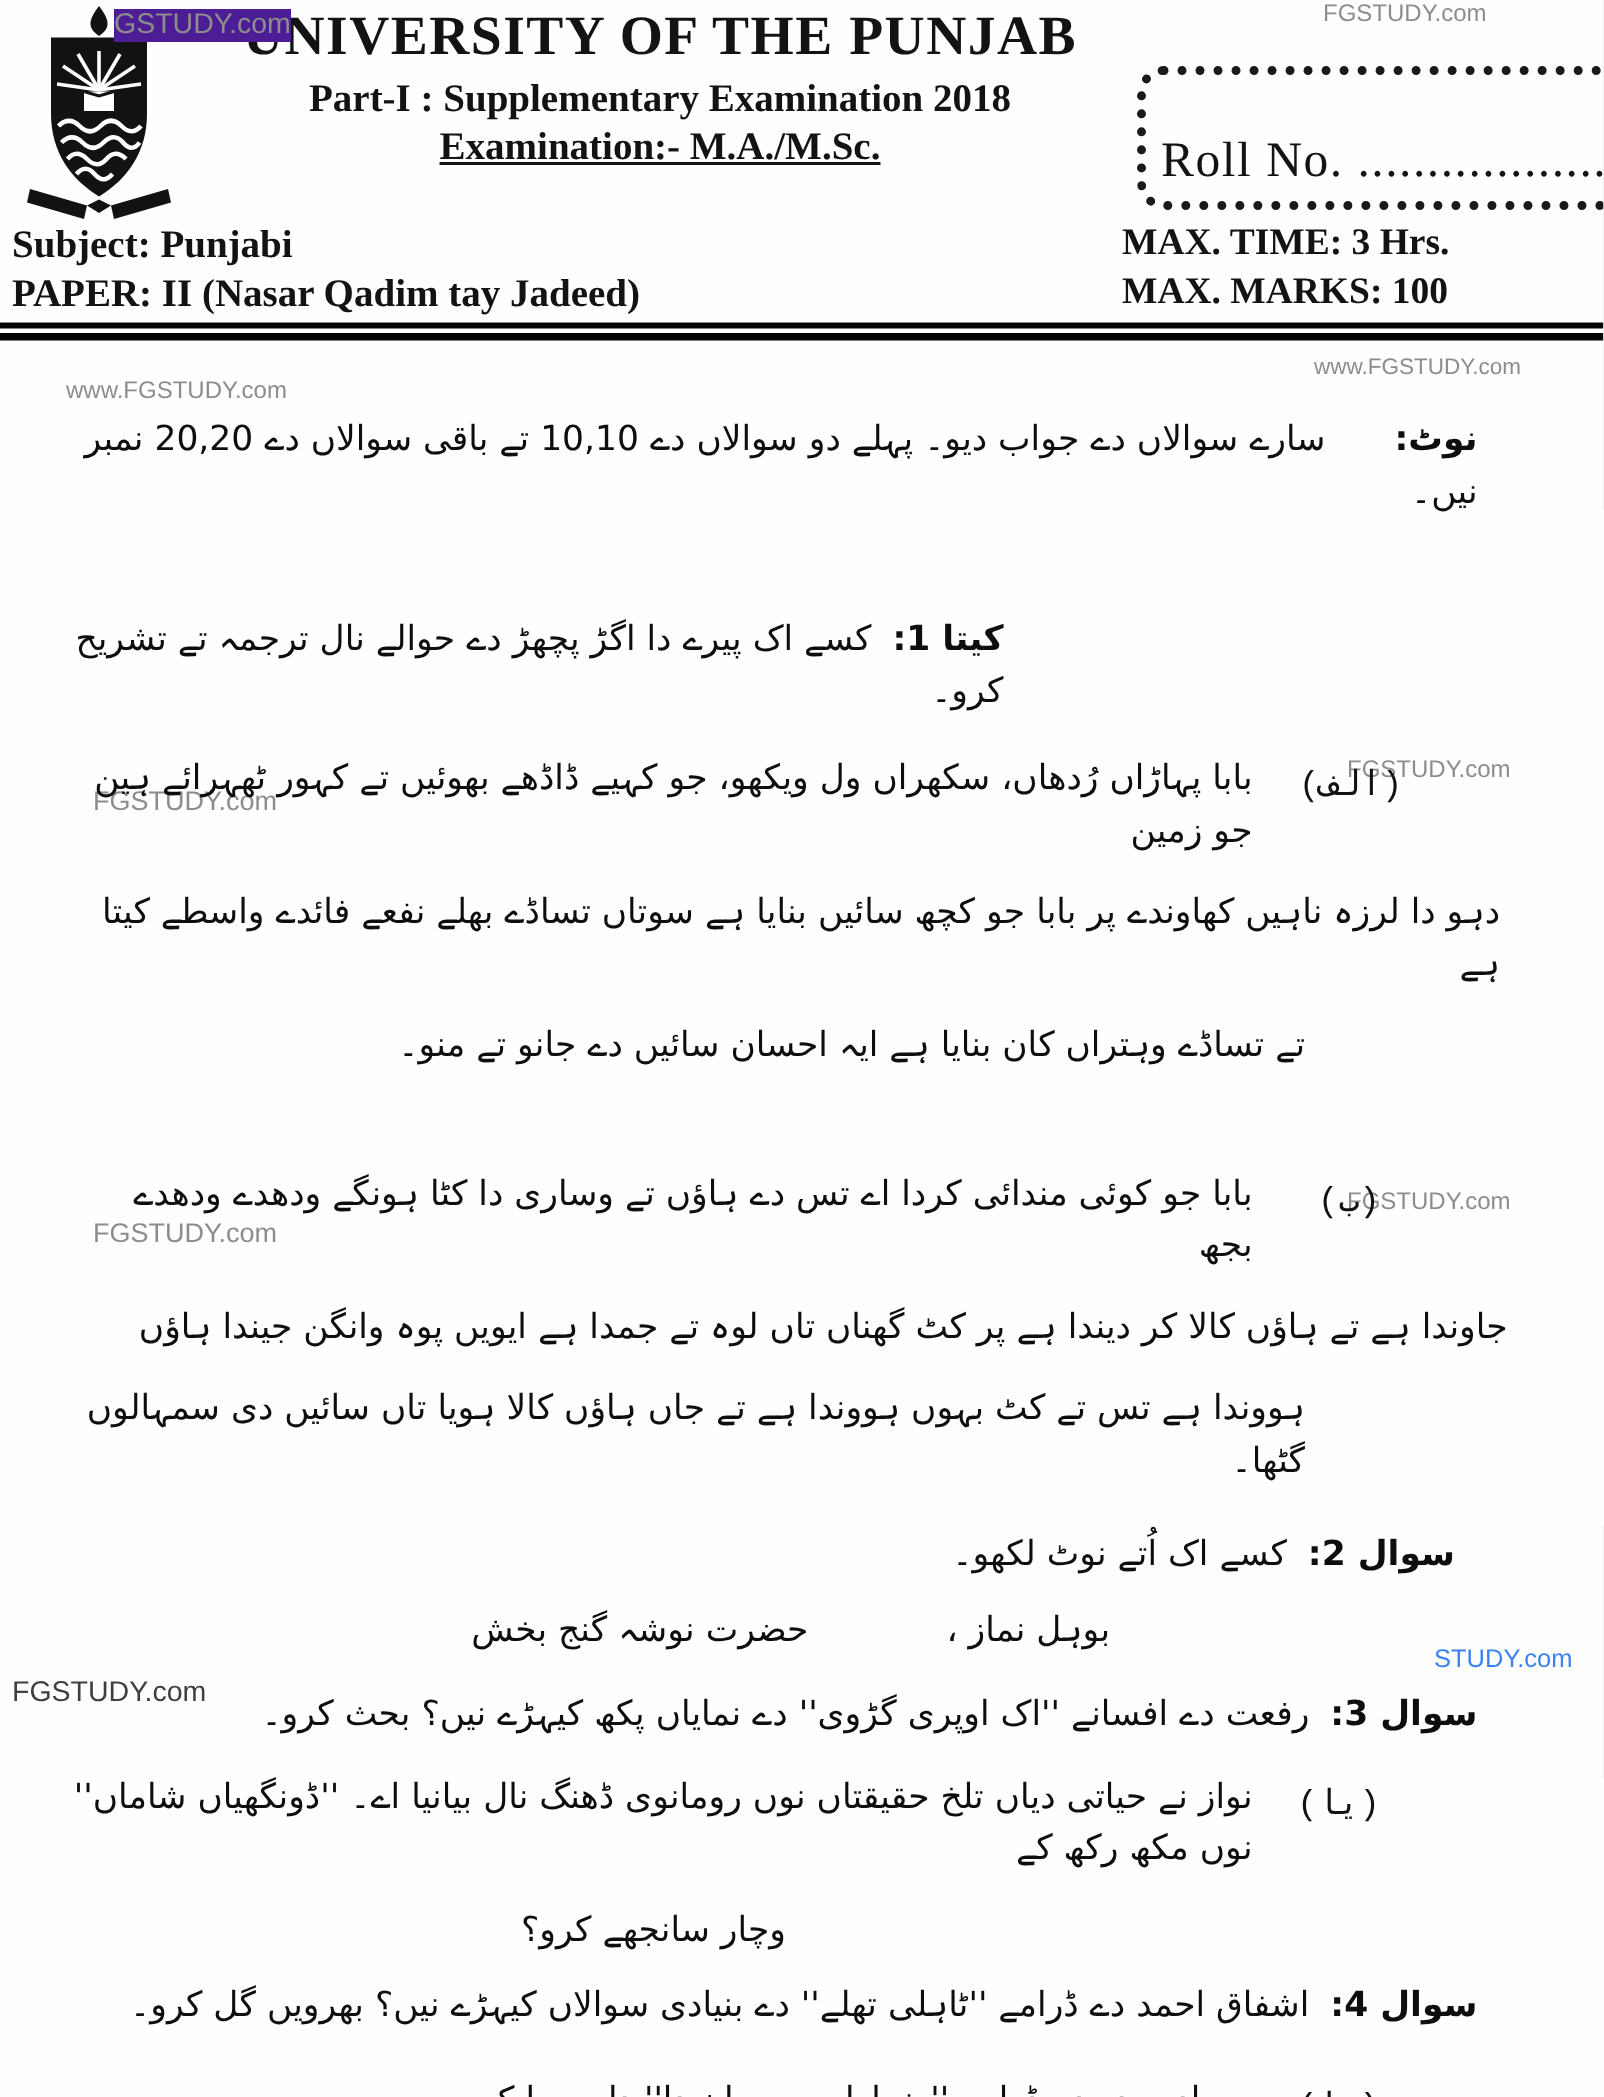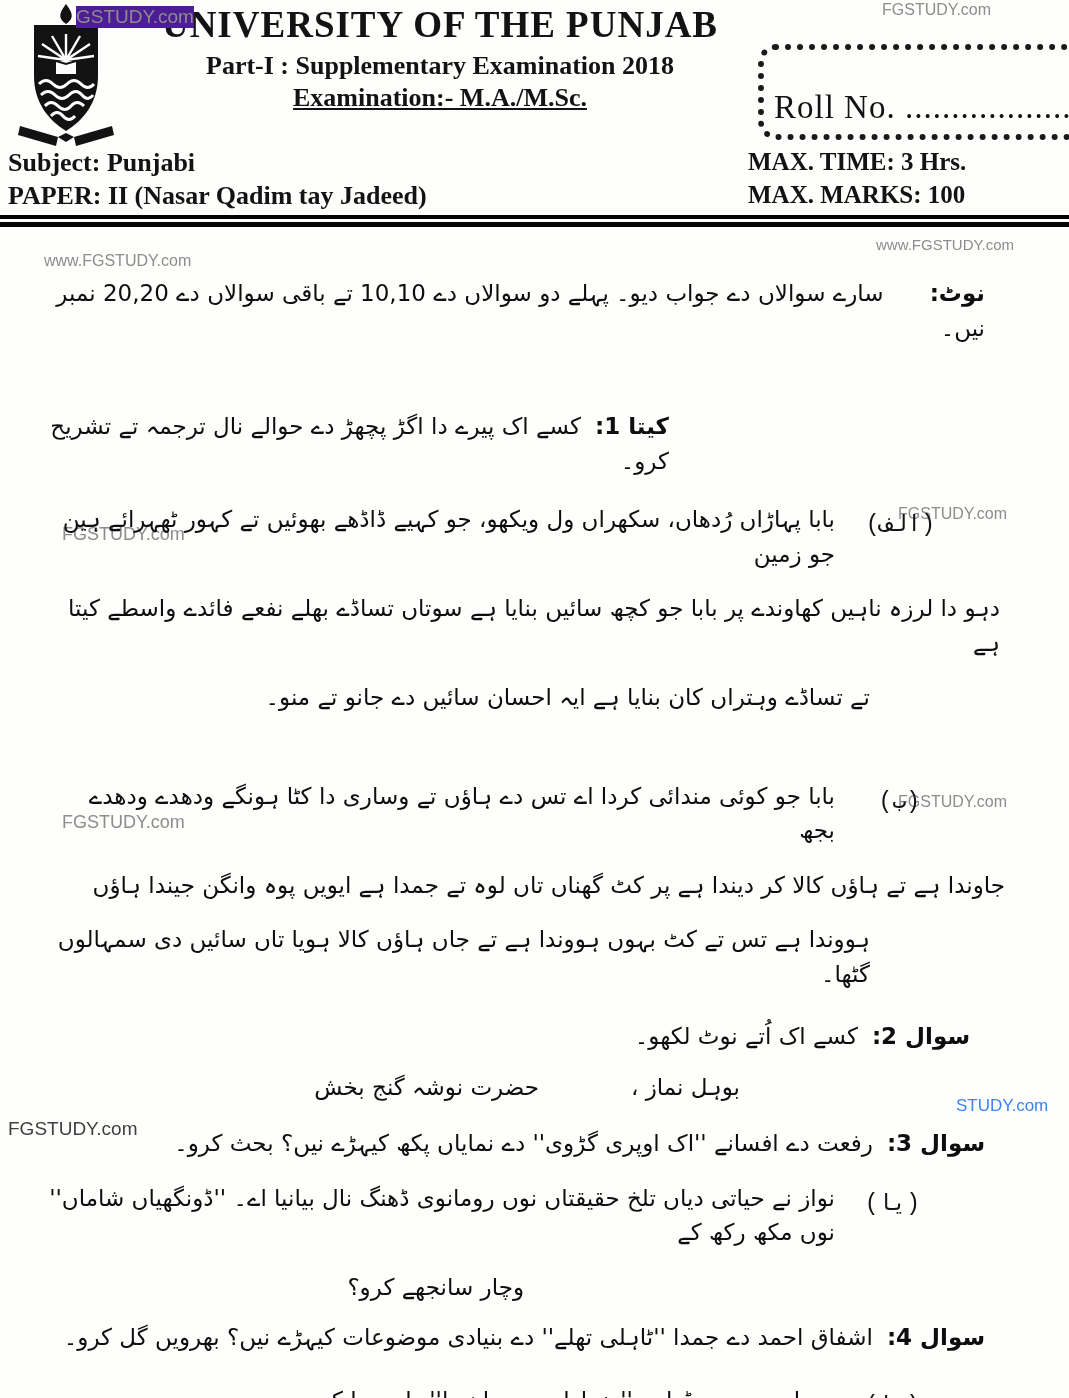--- a/index.html
+++ b/index.html
@@ -147,21 +147,21 @@
       <span class="q-num">سوال 3:</span><span>رفعت دے افسانے ''اک اوپری گڑوی'' دے نمایاں پکھ کیہڑے نیں؟ بحث کرو۔</span>
     </div>
 
     <div class="section" style="margin-top:20px;">
       <span class="qlabel" style="right:149px;">(یا)</span>
       <div class="urdu para-line" style="margin-right:234px;margin-left:40px;">نواز نے حیاتی دیاں تلخ حقیقتاں نوں رومانوی ڈھنگ نال بیانیا اے۔ ''ڈونگھیاں شاماں'' نوں مکھ رکھ کے</div>
       <div class="urdu para-line" style="margin-right:545px;margin-left:40px;">وچار سانجھے کرو؟</div>
     </div>
 
     <div class="urdu" style="margin:16px 84px 0 20px;">
-      <span class="q-num">سوال 4:</span><span>اشفاق احمد دے جمدا ''ٹاہلی تھلے'' دے بنیادی موضوعات کیہڑے نیں؟ بھرویں گل کرو۔</span>
+      <span class="q-num">سوال 4:</span><span>اشفاق احمد دے ڈرامے ''ٹاہلی تھلے'' دے بنیادی سوالاں کیہڑے نیں؟ بھرویں گل کرو۔</span>
     </div>
 
     <div class="section" style="margin-top:28px;">
       <span class="qlabel" style="right:149px;">(یا)</span>
       <div class="urdu" style="margin-right:234px;margin-left:40px;">سجاد حیدر دے ڈرامے ''ونجارا میرے ہان دا'' دا ویروا کرو۔</div>
     </div>
 
   </div>
 </div>
 

